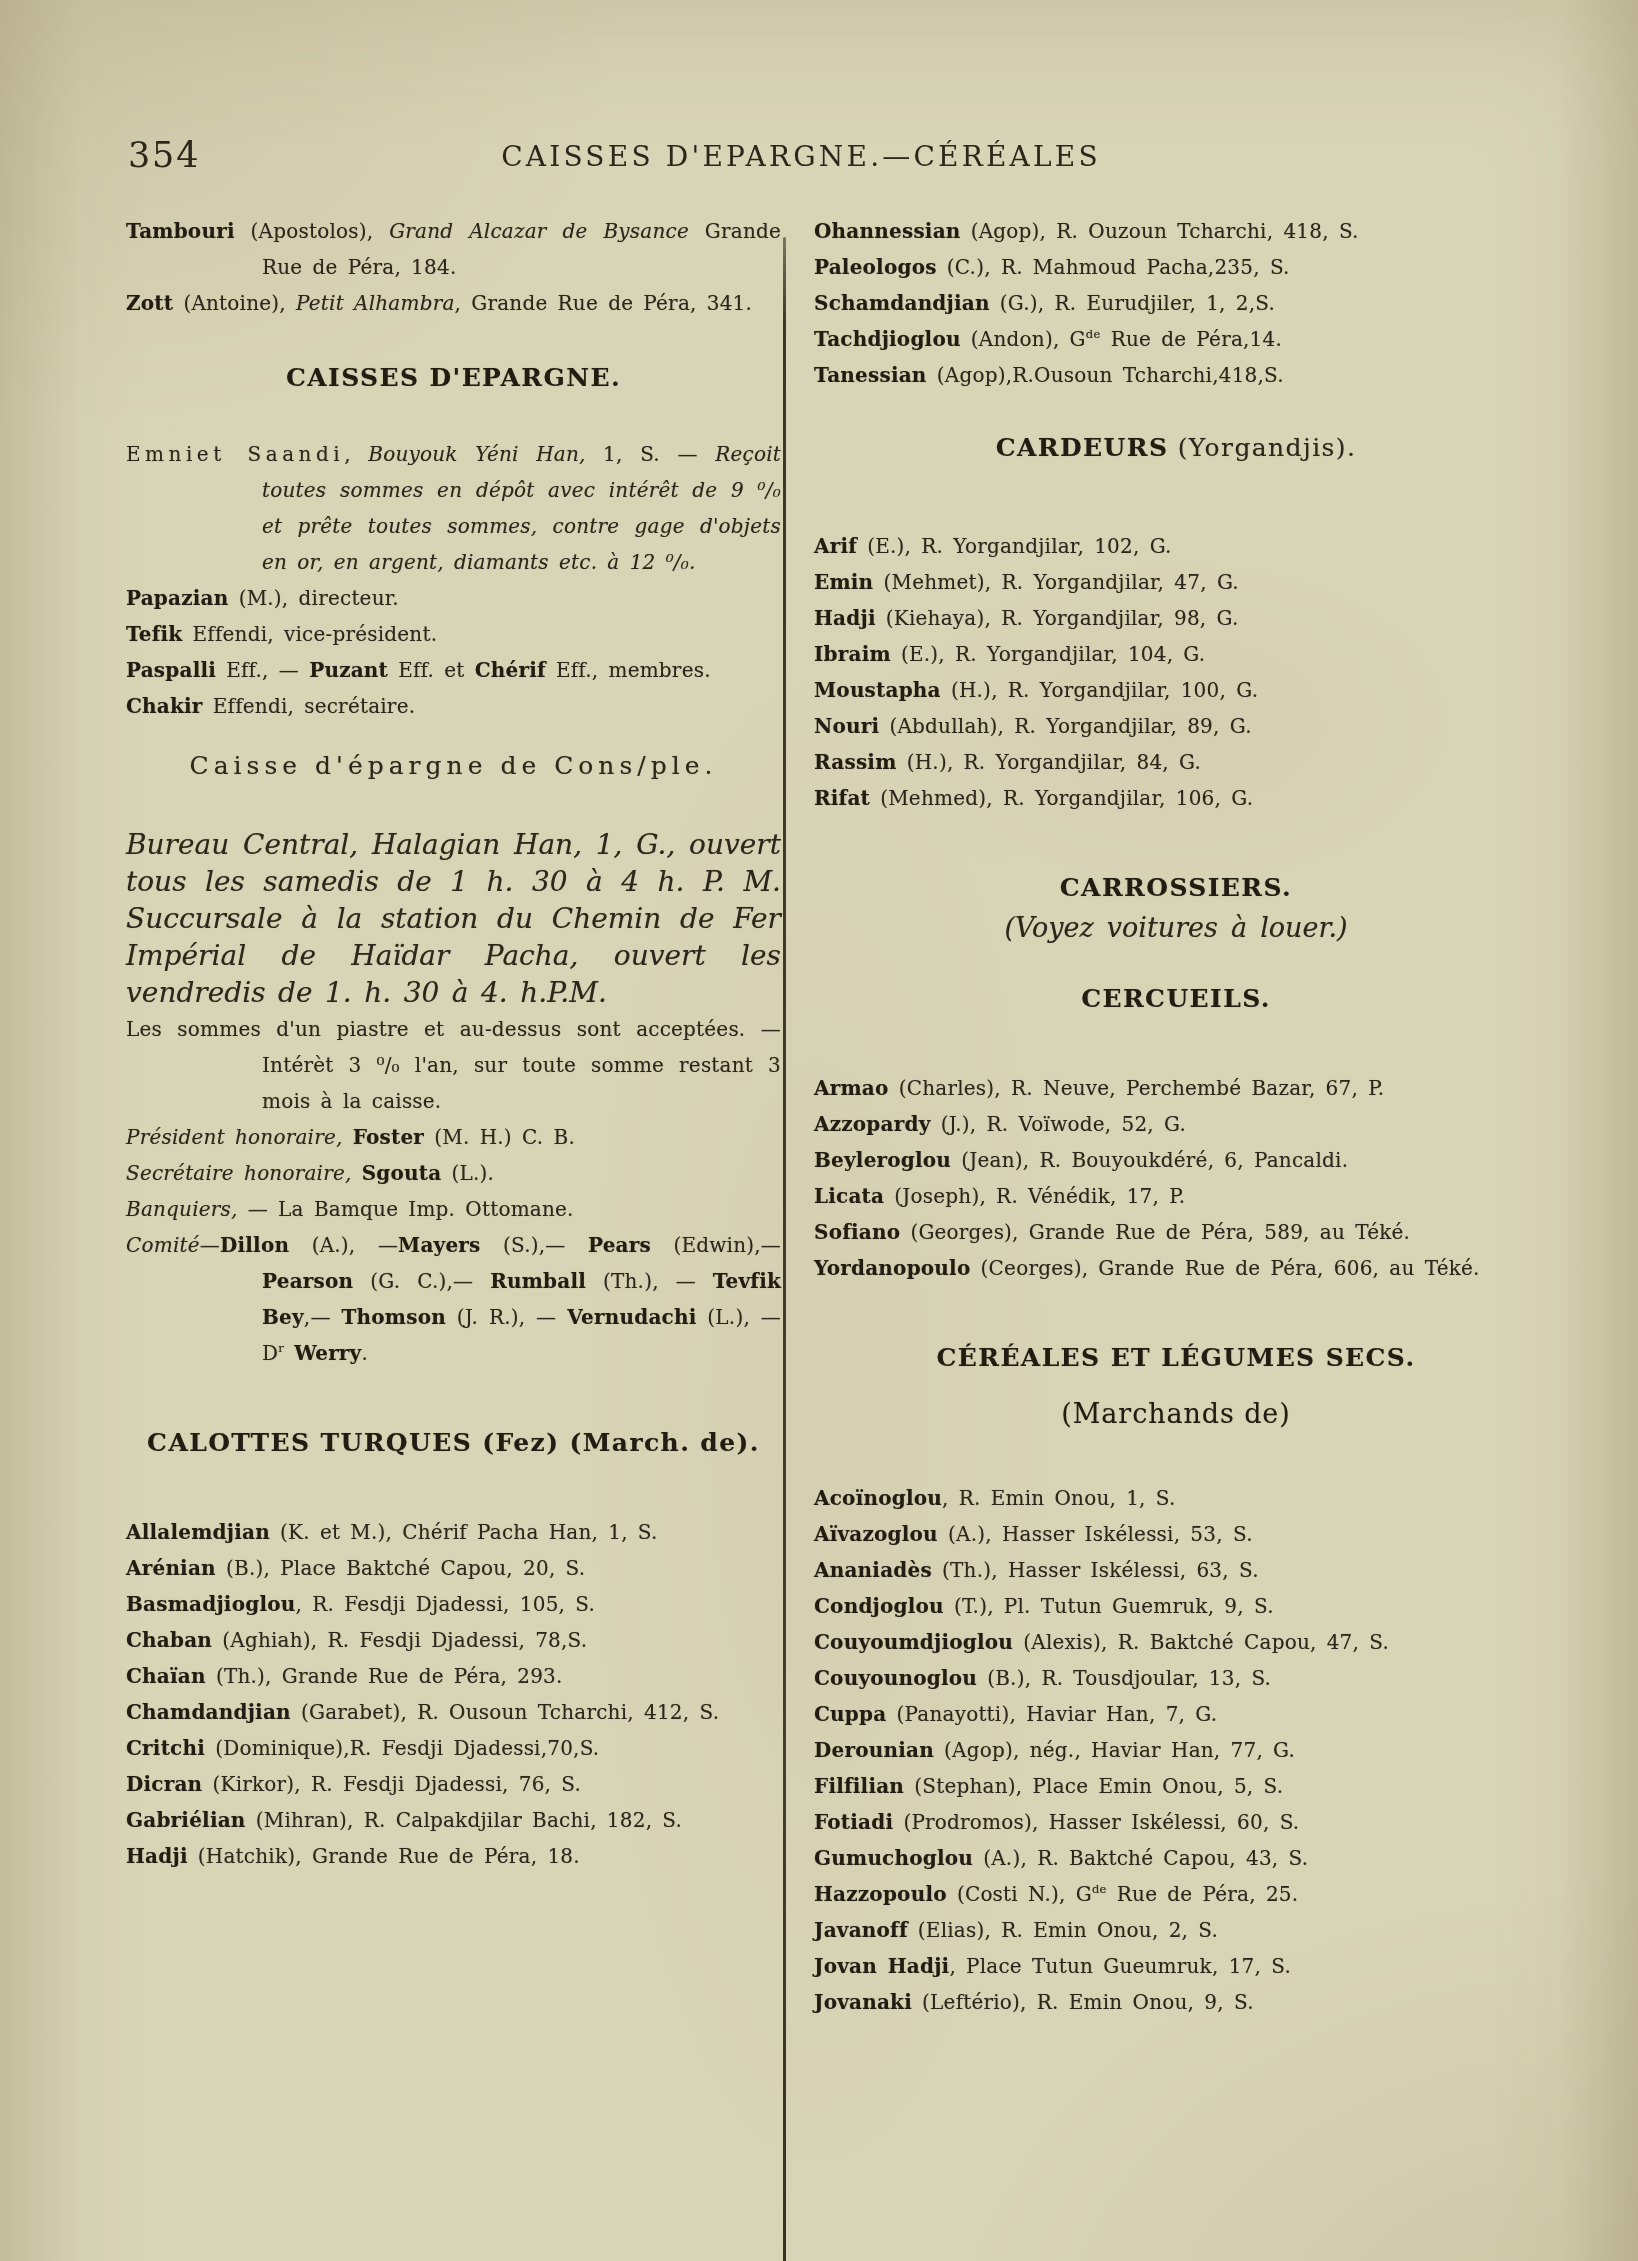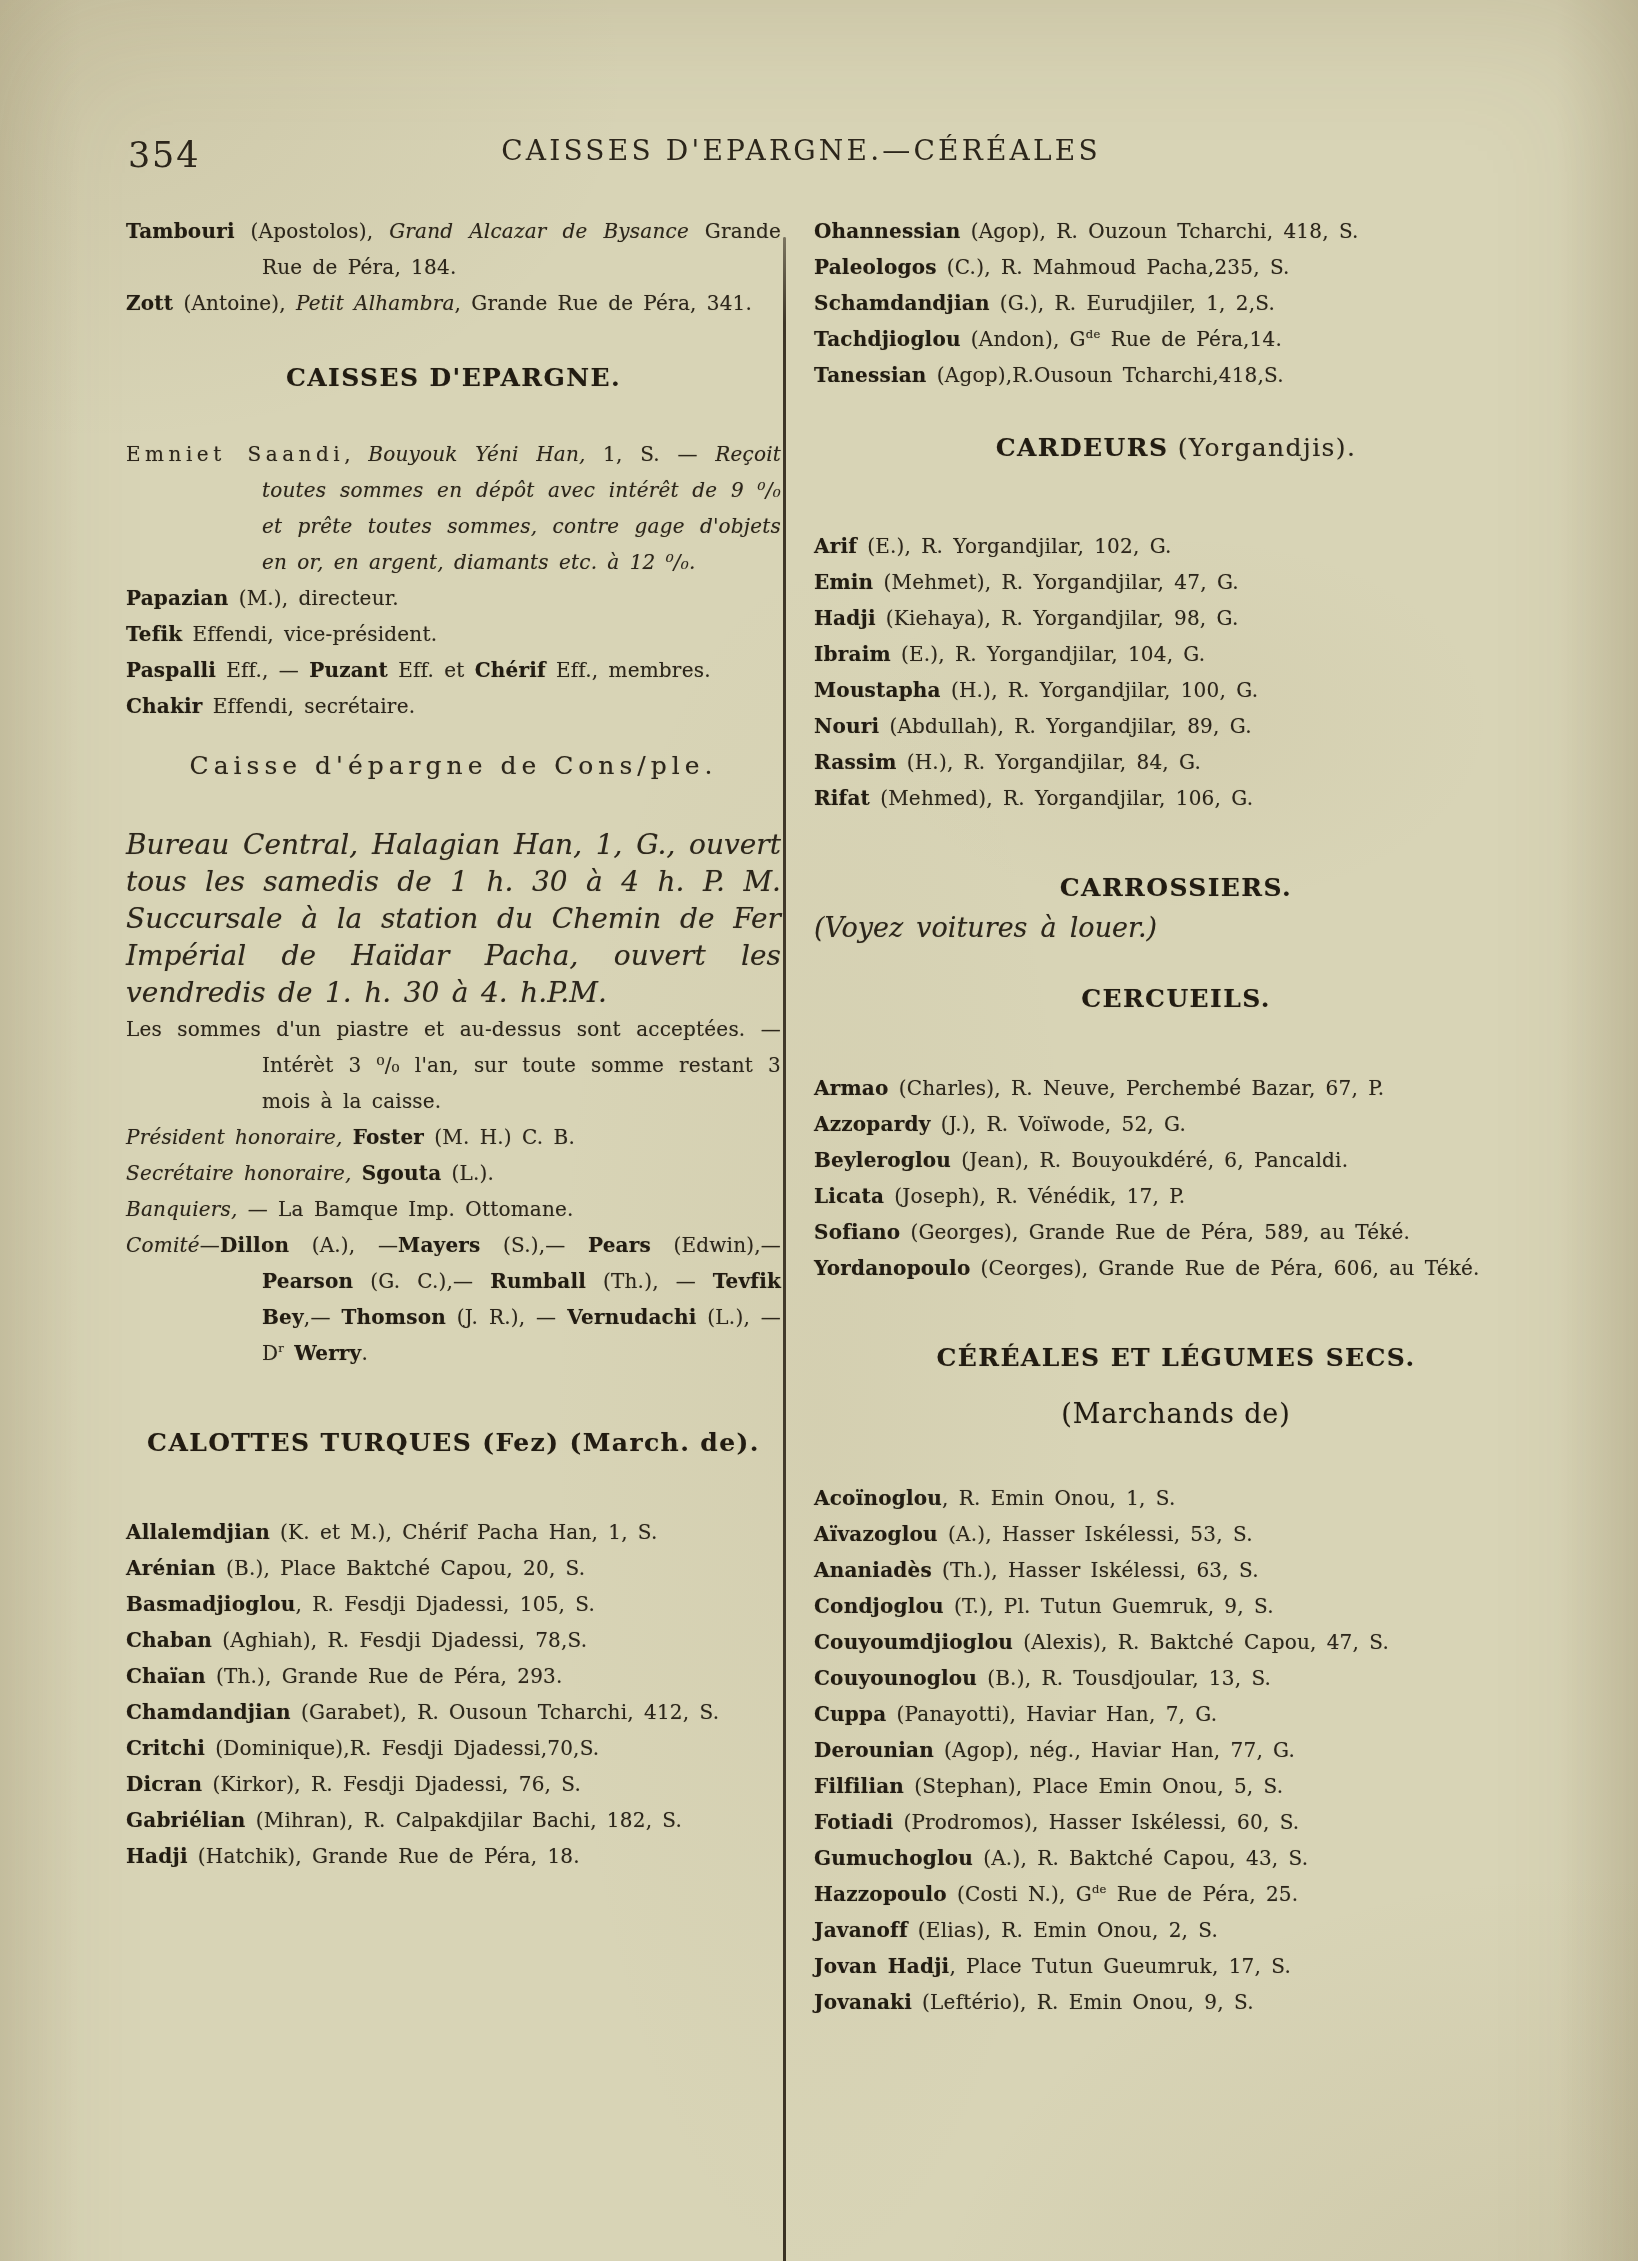--- a/index.html
+++ b/index.html
@@ -17,21 +17,21 @@
       linear-gradient(90deg, rgba(110,95,60,.10), rgba(0,0,0,0) 5%, rgba(0,0,0,0) 95%, rgba(110,95,60,.14));
     box-shadow: inset 0 0 145px rgba(108,88,48,.20);
     color:var(--ink,#2c261b);
     font-family:"DejaVu Serif","Liberation Serif",serif;
   }
   .pagenum{
     position:absolute;left:128px;top:135px;
     font-size:35px;letter-spacing:1.8px;
   }
   .runhead{
-    position:absolute;top:134px;left:50%;transform:translateX(-53%);
+    position:absolute;top:140px;left:50%;transform:translateX(-53%);
     font-size:28px;letter-spacing:3.2px;white-space:nowrap;
   }
   .divider{
     position:absolute;left:783px;top:237px;width:2.7px;height:2148px;
     background:linear-gradient(to bottom,
       rgba(48,40,27,.55), rgba(48,40,27,.92) 4%,
       rgba(48,40,27,.88) 70%, rgba(48,40,27,.95) 96%, rgba(48,40,27,.4));
     border-radius:1.4px;
   }
   .col{position:absolute;top:213px;text-shadow:0 0 0.9px rgba(55,44,26,.38);}
@@ -53,21 +53,21 @@
   }
   .heading{
     text-align:center;font-weight:400;
     font-size:25px;line-height:37px;letter-spacing:1.4px;
   }
   .subheading{
     text-align:center;
     font-size:25px;line-height:36px;letter-spacing:5px;
   }
   .note{
-    font-style:italic;
+    text-align:center;font-style:italic;
     font-size:27px;line-height:35px;word-spacing:4.5px;
   }
   .note-bold{
     text-align:center;font-weight:400;
     font-size:27px;line-height:35px;letter-spacing:0.9px;
   }
   .ls{letter-spacing:4.5px;}
   sup{font-size:.58em;vertical-align:super;line-height:0;}
   .spacer{width:100%;}
 </style>

